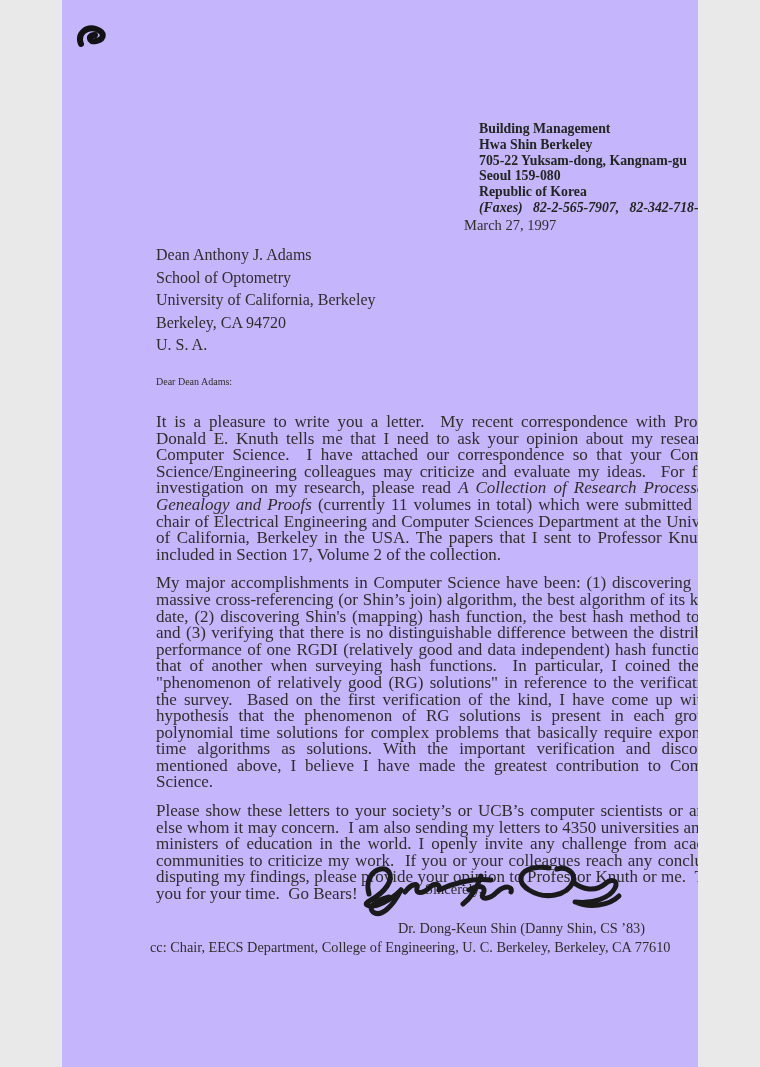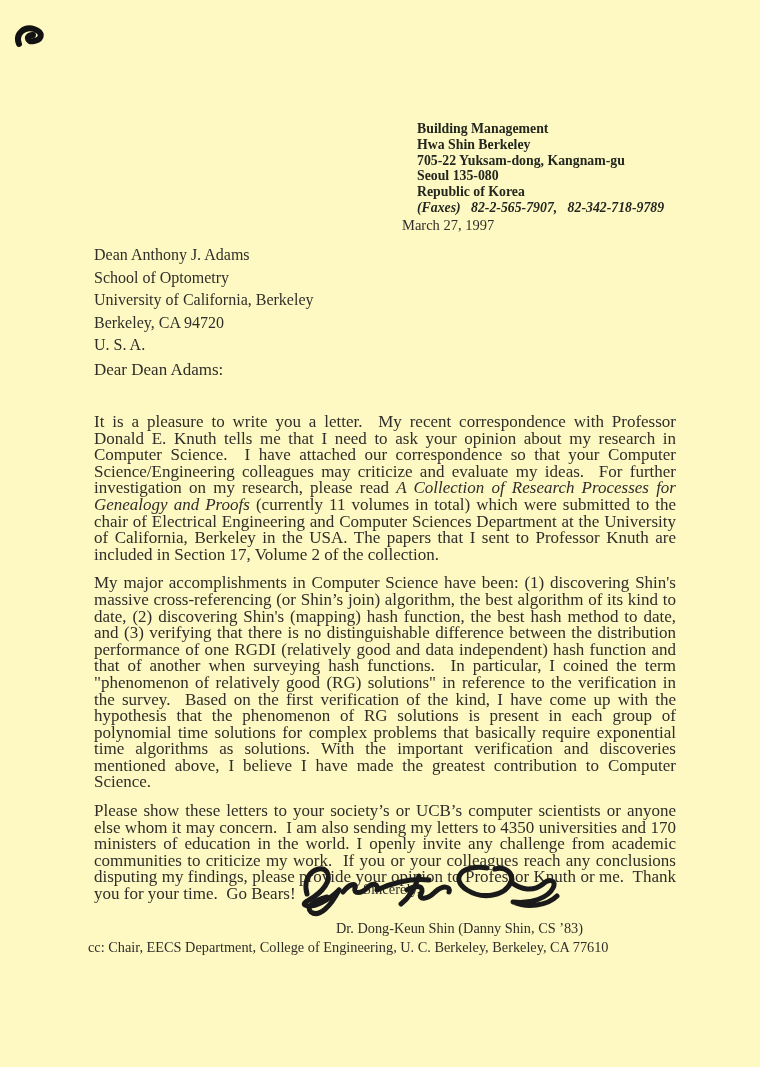--- a/index.html
+++ b/index.html
@@ -1,37 +1,37 @@
 <!DOCTYPE html>
 <html><head>
 <meta charset="utf-8">
 <style>
   html,body{margin:0;padding:0;background:#e9e9e9;}
   .page{
     position:relative;
-    width:760px;height:1067px;
+    width:636px;height:1067px;
     margin:0 auto;
-    background:#fef9c3;
+    background:#c4b5fd;
     font-family:"Liberation Serif","DejaVu Serif",serif;
     color:#302e29;
     overflow:hidden;
   }
   .ink-mark{position:absolute;left:14px;top:25px;width:34px;height:26px;}
   .sender{
     position:absolute;left:417px;top:121px;
     font-weight:bold;font-size:13.8px;line-height:15.8px;
     color:#23271f;white-space:nowrap;
   }
   .sender .fax{font-style:italic;text-align:center;}
   .date{position:absolute;left:402px;top:217px;font-size:14.5px;}
   .recipient{
     position:absolute;left:94px;top:244px;
     font-size:16px;line-height:22.6px;white-space:nowrap;
   }
-  .salutation{position:absolute;left:94px;top:360px;font-size:17px;}
+  .salutation{position:absolute;left:94px;top:376px;font-size:10px;}
   .body-text{
     position:absolute;left:94px;top:414px;width:582px;
     font-size:17px;line-height:16.6px;
     text-align:justify;
   }
   .body-text p{margin:0 0 12px 0;}
   .body-text .it{font-style:italic;}
   .valediction{position:absolute;left:363px;top:851px;font-size:14.5px;margin-top:30px;}
   .signature{position:absolute;left:291px;top:860px;width:276px;height:58px;}
   .name-line{position:absolute;left:336px;top:920px;font-size:14.3px;white-space:nowrap;text-align:center;}
@@ -43,21 +43,21 @@
 <div class="page">
 
   <svg class="ink-mark" viewBox="0 0 34 26" aria-hidden="true">
     <path d="M5,19 C1,9 10,1 20,4 C29,7 29,14 20,16 C12,18 12,9 19,10" fill="none" stroke="#121212" stroke-width="6" stroke-linecap="round"></path>
   </svg>
 
   <div class="sender">
     <div>Building Management</div>
     <div>Hwa Shin Berkeley</div>
     <div>705-22 Yuksam-dong, Kangnam-gu</div>
-    <div>Seoul 135-080</div>
+    <div>Seoul 159-080</div>
     <div>Republic of Korea</div>
     <div class="fax">(Faxes)&nbsp;&nbsp; 82-2-565-7907,&nbsp;&nbsp; 82-342-718-9789</div>
   </div>
 
   <div class="date">March 27, 1997</div>
 
   <div class="recipient">
     <div>Dean Anthony J. Adams</div>
     <div>School of Optometry</div>
     <div>University of California, Berkeley</div>

